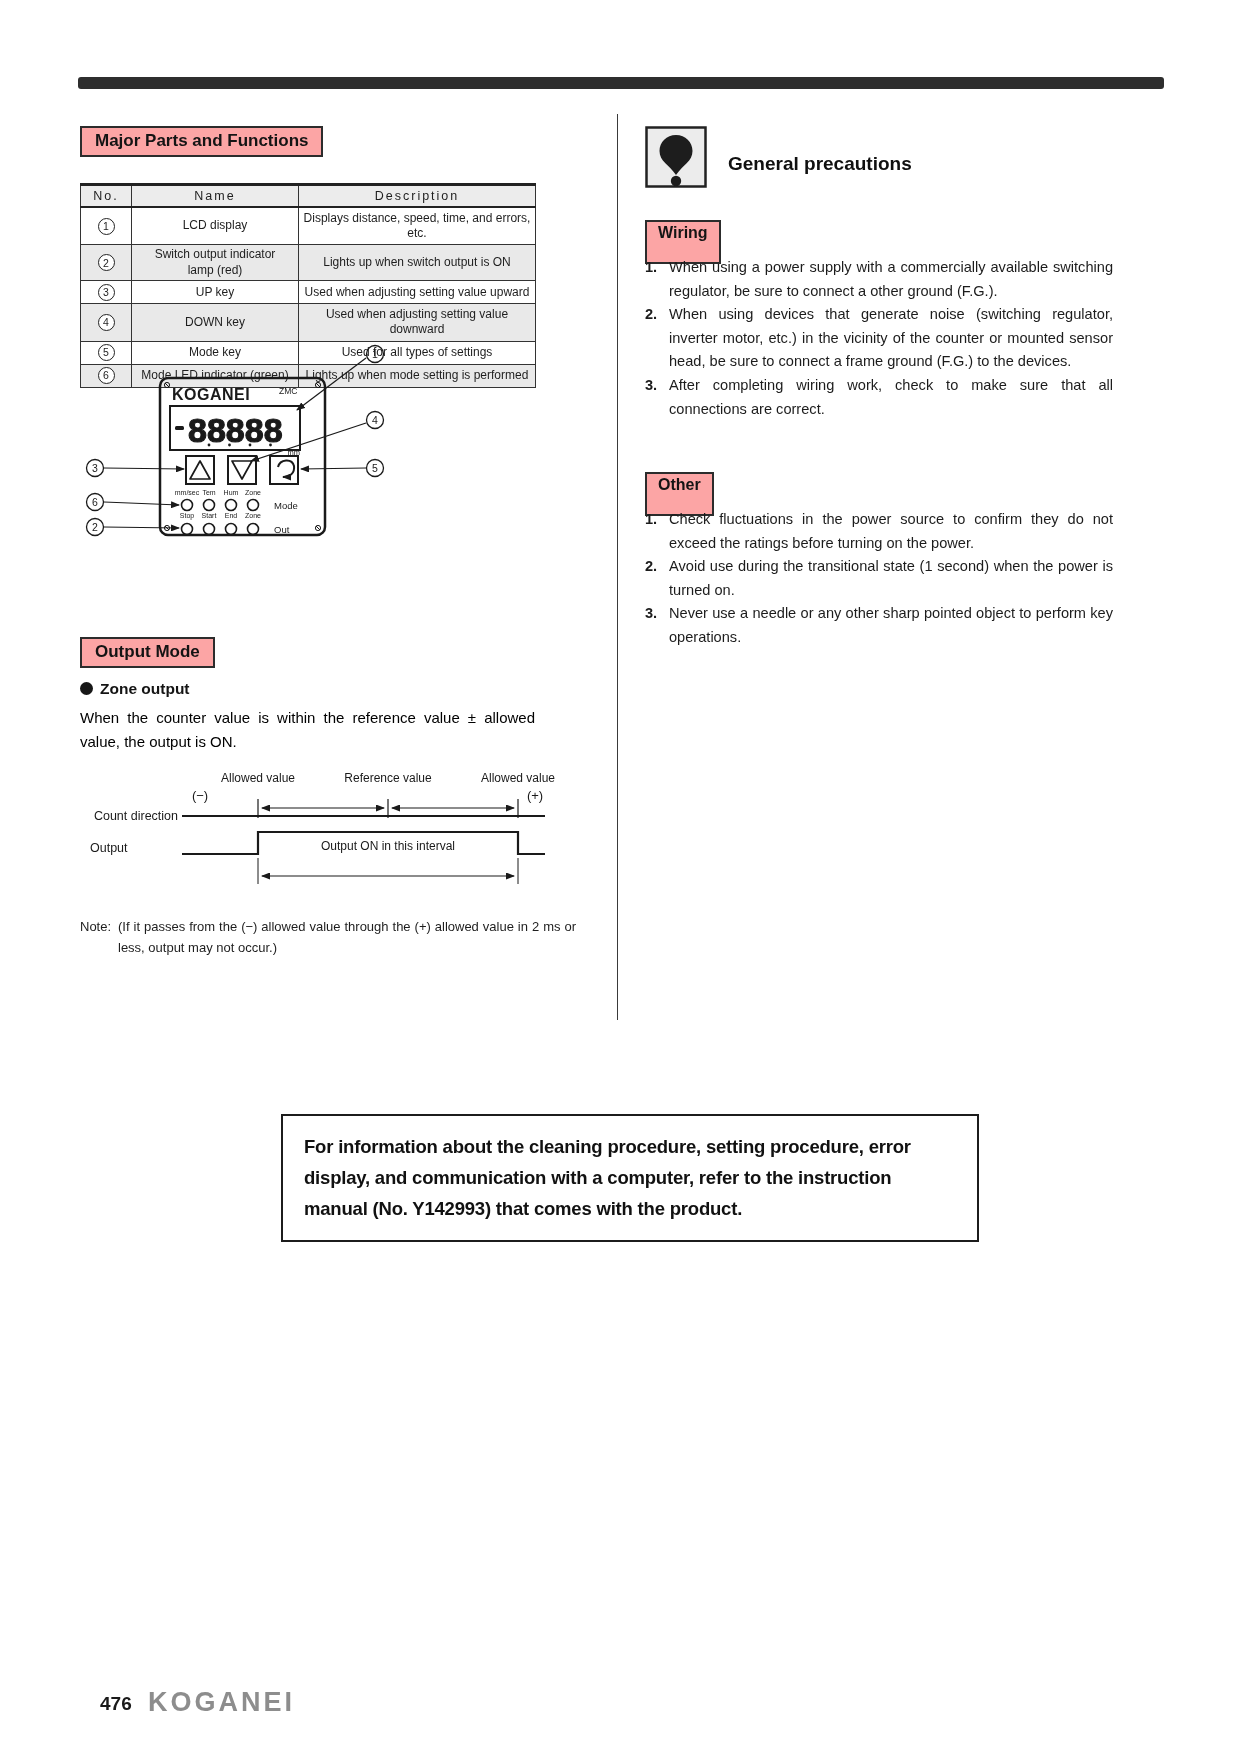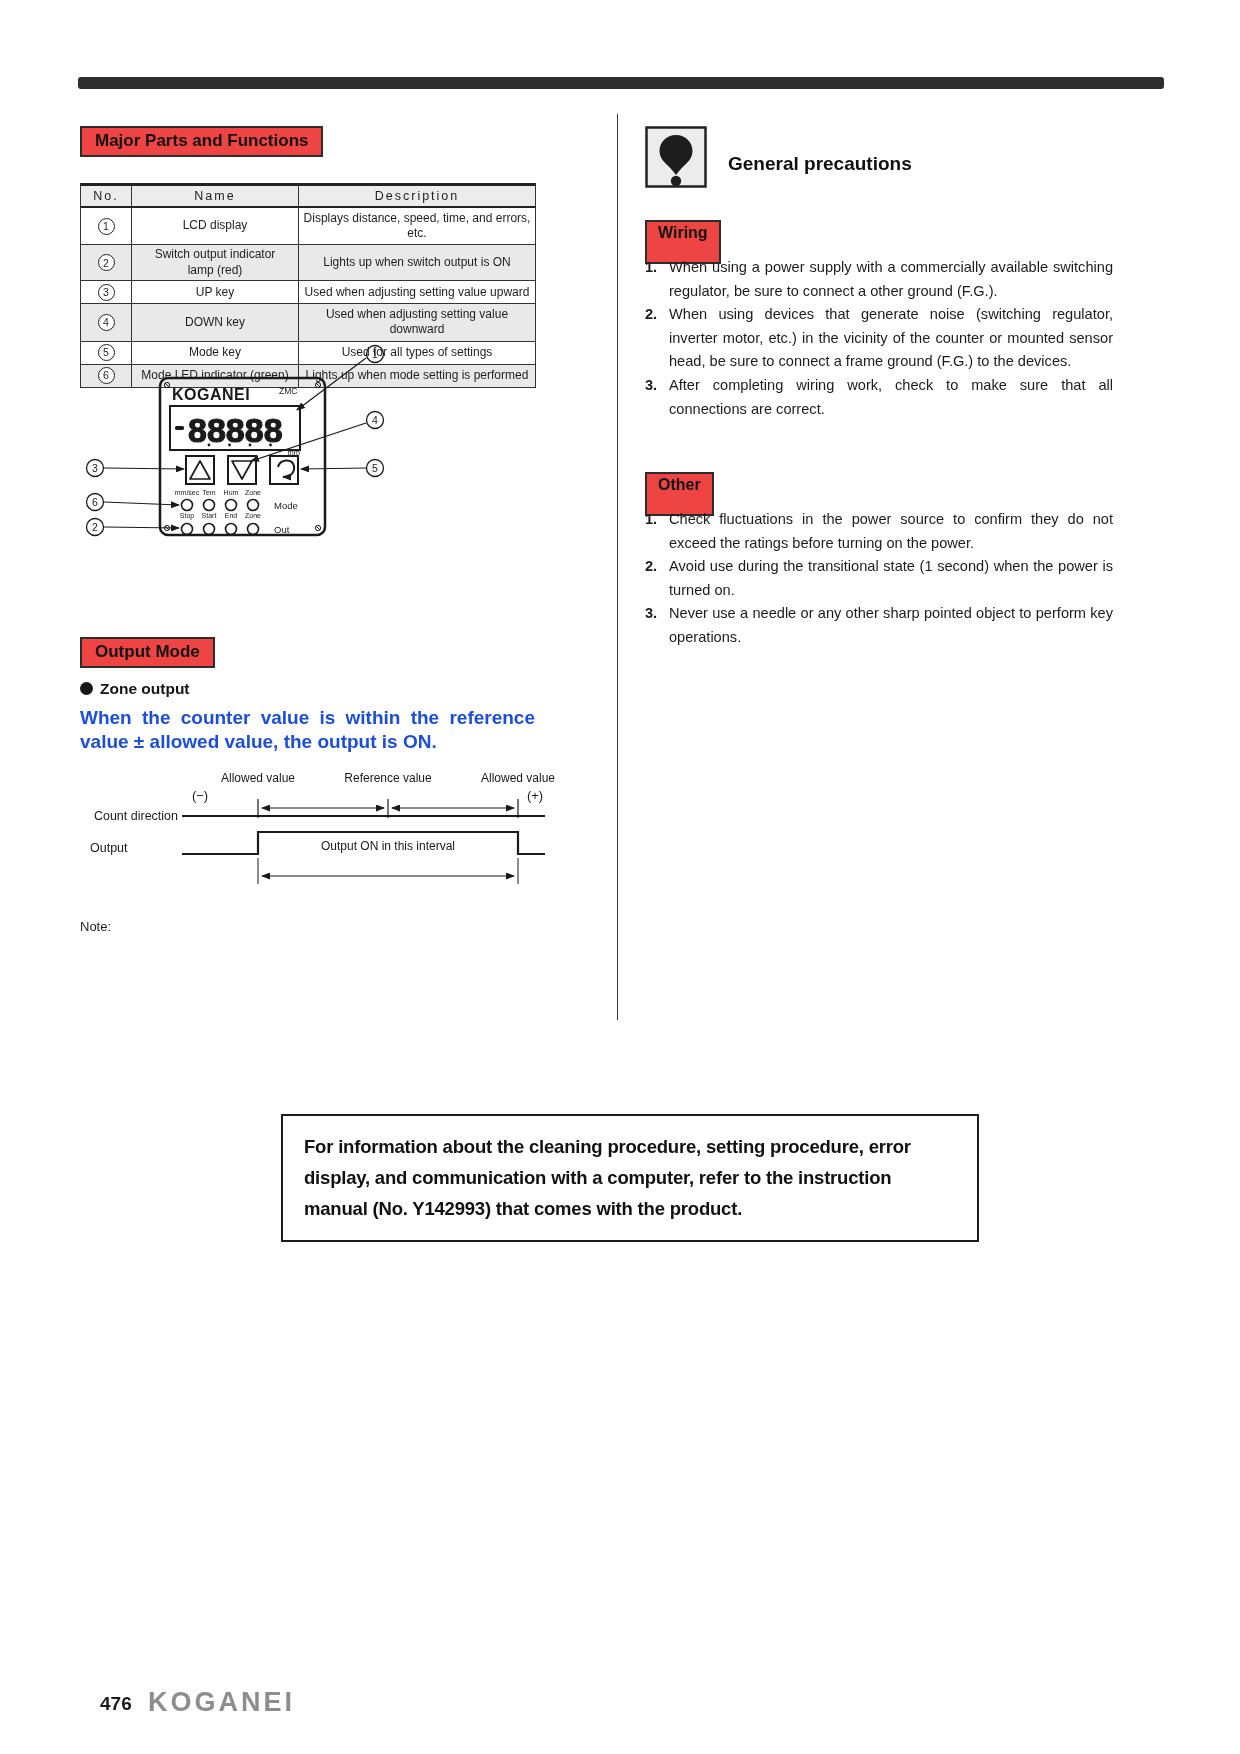--- a/index.html
+++ b/index.html
@@ -4,21 +4,21 @@
 <style>
   html,body{margin:0;padding:0;}
   body{
     width:1240px;height:1754px;position:relative;background:#ffffff;
     font-family:"Liberation Sans", sans-serif;color:#1d1d1d;
     -webkit-font-smoothing:antialiased;
   }
   .abs{position:absolute;}
   
   .secbox{
-    display:inline-block;background:#ef4444;border:2px solid #2c2c2c;
+    display:inline-block;background:#fca5a5;border:2px solid #2c2c2c;
     font-weight:bold;color:#141414;padding:3px 13px 4px 13px;font-size:17px;
   }
   .secbox.small{font-size:16px;padding:2px 11px 20px 11px;}
   
   .topbar{background:#2e2e2e;border-radius:3px;}
   
   table.parts{
     border-collapse:collapse;width:456px;font-size:12px;color:#1e1e1e;
     border:1.5px solid #222;border-top:3px solid #222;
   }
@@ -40,21 +40,21 @@
   .numlist{width:468px;font-size:14.6px;line-height:23.6px;color:#1c1c1c;}
   .num-item{position:relative;padding-left:24px;}
   .num-item .num{position:absolute;left:0;top:0;font-weight:bold;}
   .num-item .txt{display:block;text-align:justify;}
   
   .bullet{
     display:inline-block;width:13px;height:13px;border-radius:50%;
     background:#171717;margin-right:7px;vertical-align:-1px;
   }
   .zonehead{font-size:15.5px;font-weight:bold;color:#141414;}
-  .bodytext{width:455px;font-size:19px;line-height:24px;text-align:justify;color:#1d4ed8;font-weight:bold;}
+  .bodytext{width:455px;font-size:15px;line-height:24px;text-align:justify;color:#000000;}
   
   .note{width:458px;font-size:13px;line-height:21px;color:#1e1e1e;position:relative;padding-left:38px;}
   .note .note-label{position:absolute;left:0;top:0;}
   .note .nt{text-align:justify;}
   
   .vdivider{width:1px;background:#3a3a3a;}
   
   .gp-title{font-size:19px;font-weight:bold;color:#101010;}
   
   .infobox{
@@ -262,20 +262,21 @@
   <text x="310" y="84" font-size="12" text-anchor="middle">Output ON in this interval</text>
   <g stroke="#1a1a1a" stroke-width="1">
     <line x1="180" y1="92" x2="180" y2="118"></line>
     <line x1="440" y1="92" x2="440" y2="118"></line>
   </g>
   <line x1="184" y1="110" x2="436" y2="110" stroke="#1a1a1a" stroke-width="1.2" marker-start="url(#as2)" marker-end="url(#ah2)"></line>
 </svg>
 
 <div class="abs note" style="left:80px;top:916px;">
   <span class="note-label">Note:</span>
+  <div class="nt">(If it passes from the (−) allowed value through the (+) allowed value in 2 ms or less, output may not occur.)</div>
 </div>
 
 <div class="abs vdivider" style="left:617px;top:114px;height:906px;"></div>
 
 <svg class="abs" style="left:645px;top:126px;" width="62" height="62" viewBox="0 0 62 62">
   <rect x="1.5" y="1.5" width="59" height="59" fill="#ececec" stroke="#222" stroke-width="2.5"></rect>
   <path d="M31,9 C21.5,9 14.5,16 14.5,25 C14.5,35.5 24,38.5 31,49 C38,38.5 47.5,35.5 47.5,25 C47.5,16 40.5,9 31,9 Z" fill="#1d1d1d"></path>
   <circle cx="31" cy="55" r="5.2" fill="#1d1d1d"></circle>
 </svg>
 

